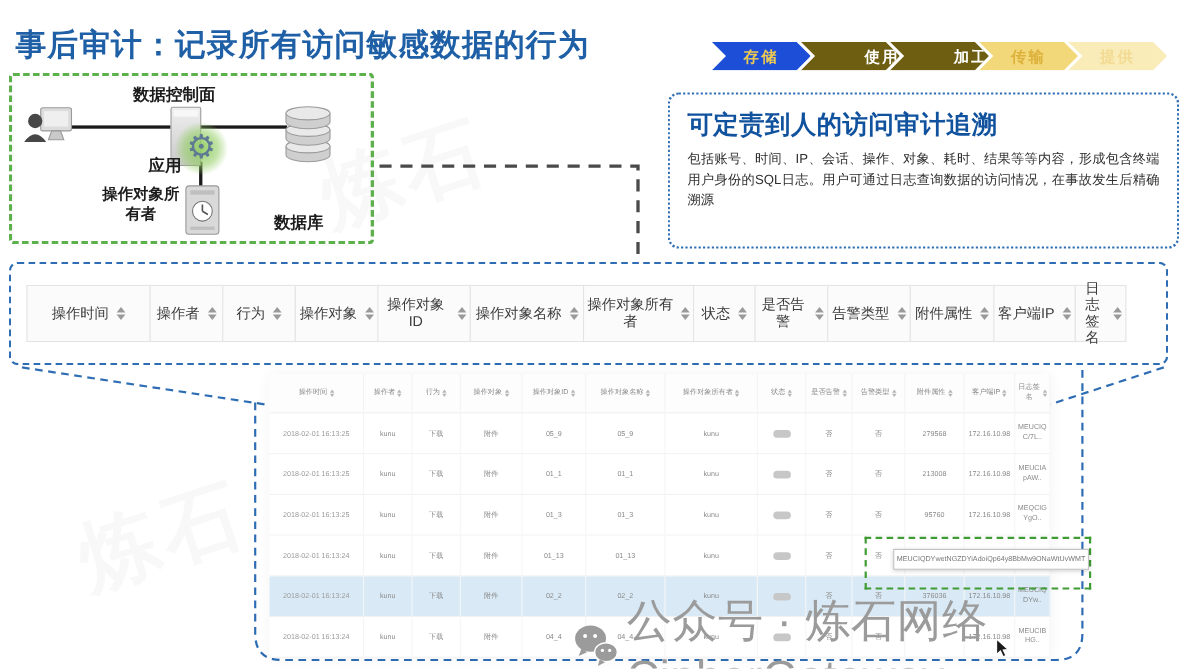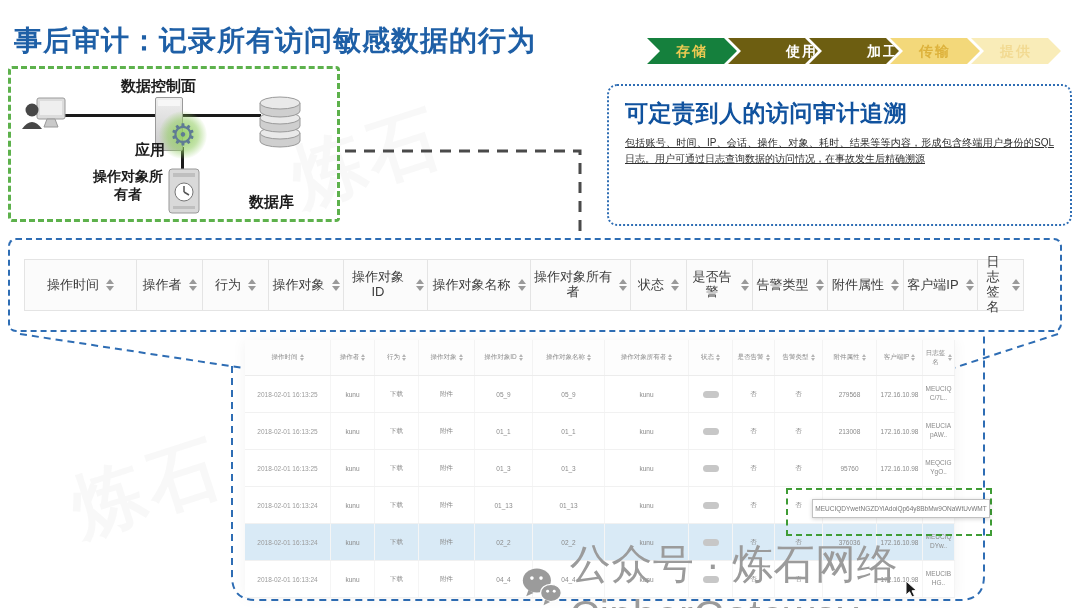--- a/index.html
+++ b/index.html
@@ -7,21 +7,21 @@
   body { font-family:"Liberation Sans","DejaVu Sans",sans-serif; }
   #slide { position:relative; width:1080px; height:608px; background:#fff; overflow:hidden; }
 
   
   .page-title { position:absolute; left:14px; top:22px; font-size:28px; font-weight:bold; color:#1e5fa6; letter-spacing:1px; }
 
   
   .pipeline { position:absolute; left:656px; top:38px; display:flex; }
   .chev { width:90px; height:26px; margin-left:-9px; font-size:14px; font-weight:bold; text-align:center; line-height:26px; letter-spacing:2px;
           clip-path:polygon(0 0, 77px 0, 90px 50%, 77px 100%, 0 100%, 13px 50%); }
-  .chev[data-state="light"]  { background:#15803d; color:#ecca52; }
+  .chev[data-state="light"]  { background:#1d4ed8; color:#ecca52; }
   .chev[data-state="active"] { background:#6d5e11; color:#ffffff;text-align:right; }
   .chev[data-state="mid"]    { background:#f3d87a; color:#ddb23c; }
   .chev[data-state="pale"]   { background:#f9ecb8; color:#f2da92; }
 
   
   .diagram { position:absolute; left:8px; top:66px; width:332px; height:156px; border:3px dashed #5db14c; border-radius:4px; }
   .dlabel { position:absolute; font-weight:bold; color:#1c1c1c; font-size:15px; }
   .lbl-cp { left:110px; top:8px; }
   .lbl-app { left:124px; top:72px; }
   .lbl-db { left:238px; top:88px;margin-top:36px; }
@@ -31,21 +31,21 @@
   .appbox:before { content:""; position:absolute; left:2px; top:2px; right:2px; height:6px; background:#f7f7f7; }
   .gear-glow { position:absolute; left:148px; top:42px; width:48px; height:48px; border-radius:50%;
                background:radial-gradient(circle, rgba(146,205,98,.95) 0%, rgba(146,205,98,.55) 45%, rgba(146,205,98,0) 72%);
                display:flex; align-items:center; justify-content:center; }
   .gear-glow span { font-size:30px; color:#5f7b94; line-height:1; }
   .icon-abs { position:absolute; }
 
   
   .callout { position:absolute; left:607px; top:84px; width:465px; height:142px; border:2px dotted #2e6db4; border-radius:10px; padding:12px 16px 10px 16px; background:#fff; }
   .callout-title { font-size:23px; font-weight:bold; color:#10529e; margin-bottom:6px; letter-spacing:0.5px; }
-  .callout-body { font-size:10px; color:#2f2f2f; line-height:1.55; text-align:justify;text-decoration:underline; }
+  .callout-body { font-size:12px; color:#2f2f2f; line-height:1.55; text-align:justify; }
 
   
   .bigbox { position:absolute; left:8px; top:238px; width:1054px; height:94px; border:2px dashed #2e6db4; border-radius:8px; background:#fff; }
   .bh-row { position:absolute; left:25px; top:259px; display:flex; }
   .bh-cell { display:flex; align-items:center; justify-content:center; gap:7px; height:52px; background:#fbfbfb; border:1px solid #e4e4e4; margin-left:-1px; padding:0 3px; }
   .bh-label { font-size:13px; color:#3c3c3c; text-align:center; line-height:1.15; }
   .bh-row > div:nth-of-type(1){width:113px} .bh-row > div:nth-of-type(2){width:67px} .bh-row > div:nth-of-type(3){width:67px}
   .bh-row > div:nth-of-type(4){width:76px} .bh-row > div:nth-of-type(5){width:85px} .bh-row > div:nth-of-type(6){width:104px}
   .bh-row > div:nth-of-type(7){width:101px} .bh-row > div:nth-of-type(8){width:57px} .bh-row > div:nth-of-type(9){width:67px}
   .bh-row > div:nth-of-type(10){width:76px} .bh-row > div:nth-of-type(11){width:77px} .bh-row > div:nth-of-type(12){width:75px}

